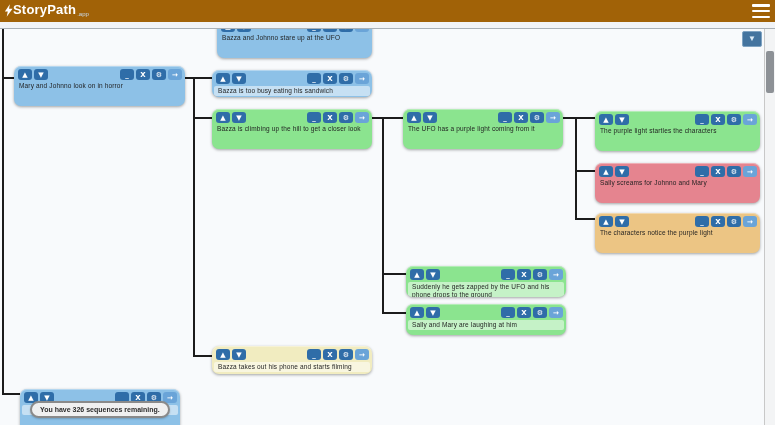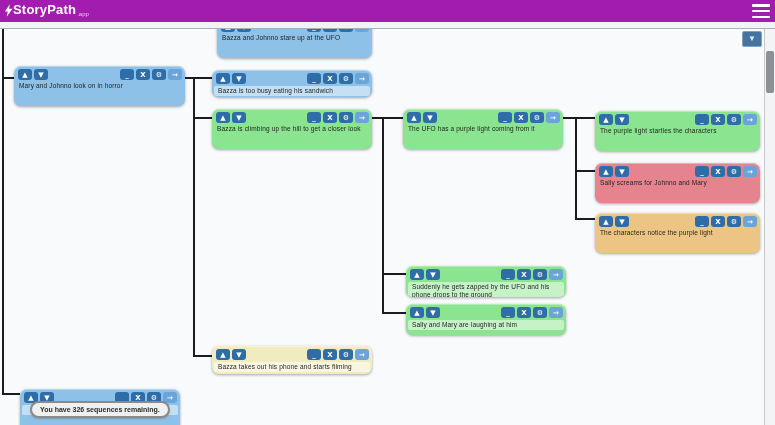--- a/index.html
+++ b/index.html
@@ -4,21 +4,21 @@
 <style>
   html,body{margin:0;padding:0;}
   body{
     width:775px;height:425px;overflow:hidden;position:relative;
     background:#f1f3f6;
     font-family:"Liberation Sans", sans-serif;
   }
   
   .header{
     position:absolute;top:0;left:0;width:775px;height:22px;
-    background:#a21caf;display:flex;align-items:flex-start;padding:0;
+    background:#a16207;display:flex;align-items:flex-start;padding:0;
   }
   .logo{display:flex;align-items:flex-start;padding:2px 0 0 4px;cursor:default;}
   .logo svg{margin-top:2px;}
   .logo-name{color:#ffffff;font-weight:bold;font-size:13px;letter-spacing:.2px;line-height:16px;}
   .logo-suffix{color:#c9daea;font-size:6px;margin-top:9px;margin-left:1px;}
   .hamburger{
     position:absolute;right:5px;top:4px;width:18px;height:14px;
     display:flex;flex-direction:column;justify-content:space-between;cursor:pointer;
   }
   .hamburger .bar{height:2.5px;background:#ffffff;border-radius:1px;}

